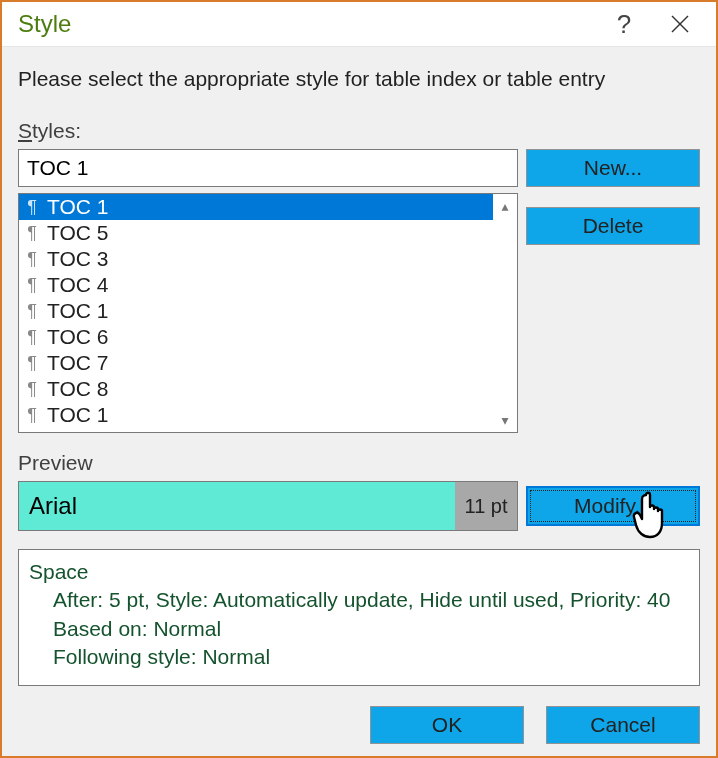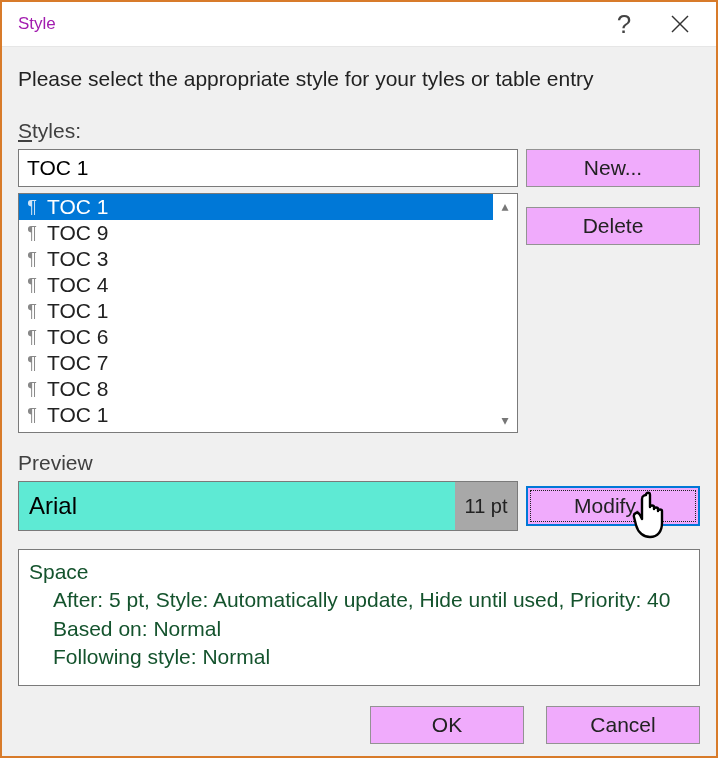--- a/index.html
+++ b/index.html
@@ -18,22 +18,22 @@
   }
   .titlebar {
     height: 54px;
     background: #fff;
     display: flex;
     align-items: center;
     padding: 0 8px 0 16px;
     border-bottom: 1px solid #e6e6e6;
   }
   .titlebar-title {
-    font-size: 17px;
-    color: #a21caf;
+    font-size: 24px;
+    color: #4d7c0f;
     flex: 1;
   }
   .titlebar-btn {
     width: 56px;
     height: 44px;
     display: flex;
     align-items: center;
     justify-content: center;
     font-size: 24px;
     font-weight: 300;
@@ -117,21 +117,21 @@
     flex-direction: column;
     justify-content: space-between;
     align-items: center;
     padding: 4px 0;
   }
   .scroll-arrow { color: #777; font-size: 14px; }
 
   .btn {
     height: 38px;
     border: 1px solid #939393;
-    background: #f0abfc;
+    background: #0ea5e9;
     font-size: 21px;
     color: #222;
     cursor: pointer;
     display: flex;
     align-items: center;
     justify-content: center;
     padding: 12px;
   }
   .btn.focused {
     border: 2px solid #0078d7;
@@ -198,36 +198,36 @@
     <div class="titlebar-btn help">?</div>
     <div class="titlebar-btn close">
       <svg viewBox="0 0 20 20">
           <line x1="2" y1="2" x2="18" y2="18" stroke="#333" stroke-width="1.5"></line>
           <line x1="18" y1="2" x2="2" y2="18" stroke="#333" stroke-width="1.5"></line>
         </svg>
     </div>
   </div>
 
   <div class="client">
-    <div class="instruction">Please select the appropriate style for your tyles or table entry</div>
+    <div class="instruction">Please select the appropriate style for table index or table entry</div>
 
     <div class="styles-label"><span style="text-decoration:underline">S</span>tyles:</div>
 
     <div class="row">
       <div class="left-col">
         <input class="text-input" value="TOC 1" style="">
         <div class="listbox">
           <div class="list-items" id="list-items">
               <div class="list-item selected">
                 <span class="pilcrow">¶</span>
                 <span>TOC 1</span>
               </div>
               <div class="list-item">
                 <span class="pilcrow">¶</span>
-                <span>TOC 9</span>
+                <span>TOC 5</span>
               </div>
               <div class="list-item">
                 <span class="pilcrow">¶</span>
                 <span>TOC 3</span>
               </div>
               <div class="list-item">
                 <span class="pilcrow">¶</span>
                 <span>TOC 4</span>
               </div>
               <div class="list-item">

